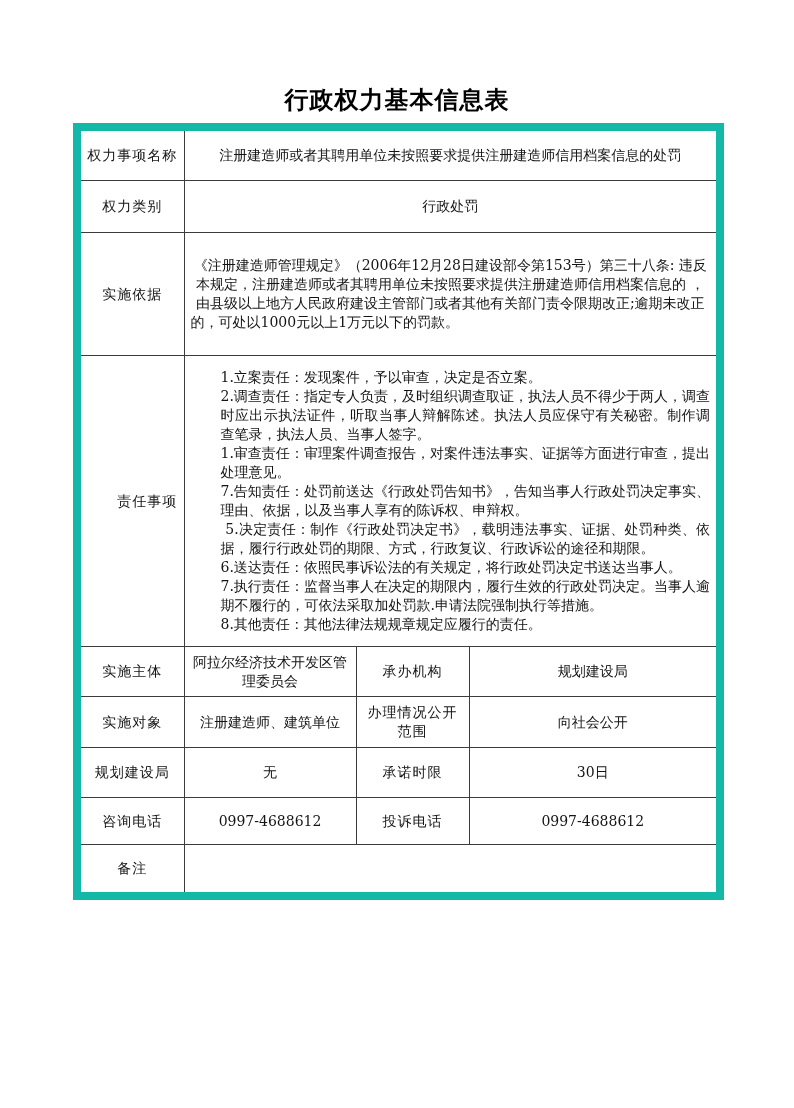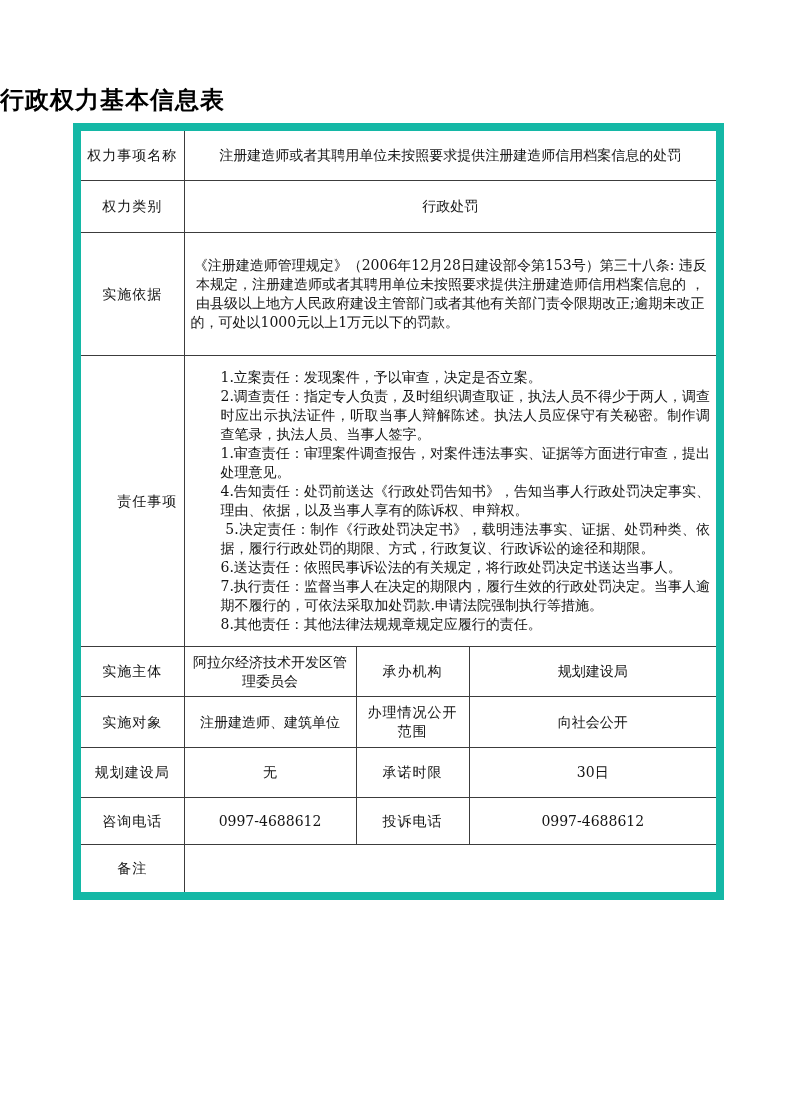--- a/index.html
+++ b/index.html
@@ -15,20 +15,21 @@
     font-family: "DejaVu Serif", "Liberation Serif", serif;
     color: #141414;
     overflow: hidden;
   }
   .doc-title {
     position: absolute;
     top: 84px;
     left: 0;
     width: 100%;
     margin: 0;
+    text-align: center;
     font-size: 24px;
     font-weight: bold;
     letter-spacing: 1px;
     color: #000000;
   }
   table.info-table {
     position: absolute;
     left: 73px;
     top: 123px;
     width: 643px;
@@ -105,21 +106,21 @@
       <tr class="r3">
         <td class="label-cell">实施依据</td>
         <td colspan="3" class="basis-cell">《注册建造师管理规定》（2006年12月28日建设部令第153号）第三十八条: 违反本规定，注册建造师或者其聘用单位未按照要求提供注册建造师信用档案信息的 ，由县级以上地方人民政府建设主管部门或者其他有关部门责令限期改正;逾期未改正的，可处以1000元以上1万元以下的罚款。</td>
       </tr>
       <tr class="r4">
         <td class="label-cell">责任事项</td>
         <td colspan="3" class="duty-cell">
           <p>1.立案责任：发现案件，予以审查，决定是否立案。</p>
           <p>2.调查责任：指定专人负责，及时组织调查取证，执法人员不得少于两人，调查时应出示执法证件，听取当事人辩解陈述。执法人员应保守有关秘密。制作调查笔录，执法人员、当事人签字。</p>
           <p>1.审查责任：审理案件调查报告，对案件违法事实、证据等方面进行审查，提出处理意见。</p>
-          <p>4.告知责任：处罚前送达《行政处罚告知书》，告知当事人行政处罚决定事实、理由、依据，以及当事人享有的陈诉权、申辩权。</p>
+          <p>7.告知责任：处罚前送达《行政处罚告知书》，告知当事人行政处罚决定事实、理由、依据，以及当事人享有的陈诉权、申辩权。</p>
           <p> 5.决定责任：制作《行政处罚决定书》，载明违法事实、证据、处罚种类、依据，履行行政处罚的期限、方式，行政复议、行政诉讼的途径和期限。</p>
           <p>6.送达责任：依照民事诉讼法的有关规定，将行政处罚决定书送达当事人。</p>
           <p>7.执行责任：监督当事人在决定的期限内，履行生效的行政处罚决定。当事人逾期不履行的，可依法采取加处罚款.申请法院强制执行等措施。</p>
           <p>8.其他责任：其他法律法规规章规定应履行的责任。</p>
         </td>
       </tr>
       <tr class="r5">
         <td class="label-cell">实施主体</td>
         <td>阿拉尔经济技术开发区管理委员会</td>
         <td class="label-cell">承办机构</td>

